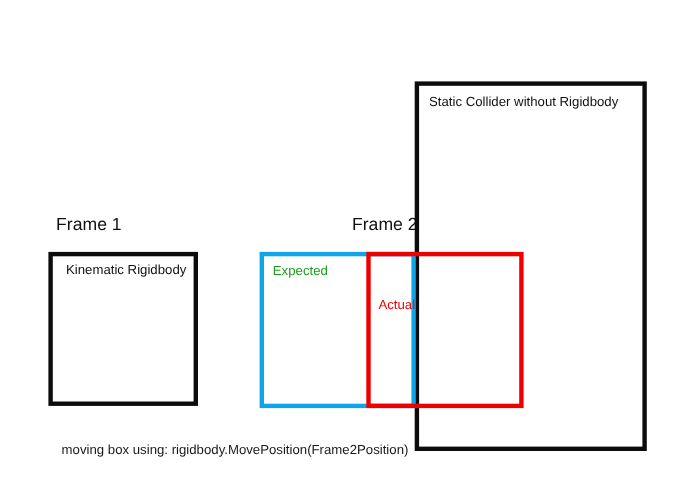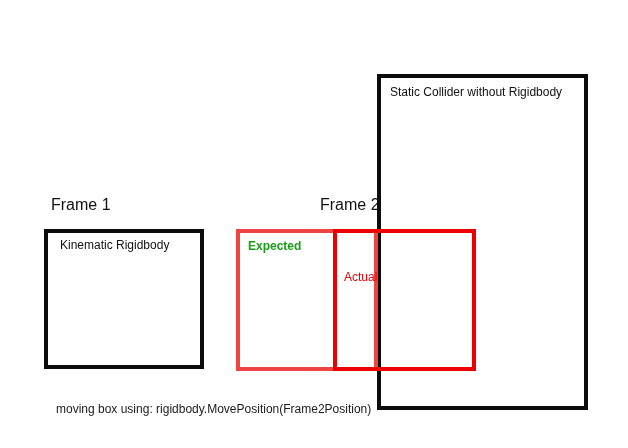--- a/index.html
+++ b/index.html
@@ -41,30 +41,29 @@
   .static-box {
     left: 377px; top: 35px;
     width: 211px; height: 336px;
     border: 4px solid #0c0c0c;
     margin-top: 39px;
   }
   .static-box .box-label { left: 9px; top: 8px; color: #111111; }
 
   .kinematic-box {
     left: 44px; top: 229px;
-    width: 160px; height: 140px;
+    width: 136px; height: 140px;
     border: 4px solid #0c0c0c;
   }
   .kinematic-box .box-label { left: 12px; top: 6px; color: #111111; }
 
   .expected-box {
     left: 236px; top: 229px;
     width: 142px; height: 142px;
-    border: 4px solid #ef4444;
-    font-weight: bold;
+    border: 4px solid #0ea5e9;
   }
   .expected-box .box-label { left: 8px; top: 7px; color: #1a9e1a; }
 
   .actual-box {
     left: 333px; top: 229px;
     width: 143px; height: 142px;
     border: 4px solid #ee0000;
   }
   .actual-box .box-label { left: 7px; top: 8px; color: #ee0000; margin-top: 30px; }
 

